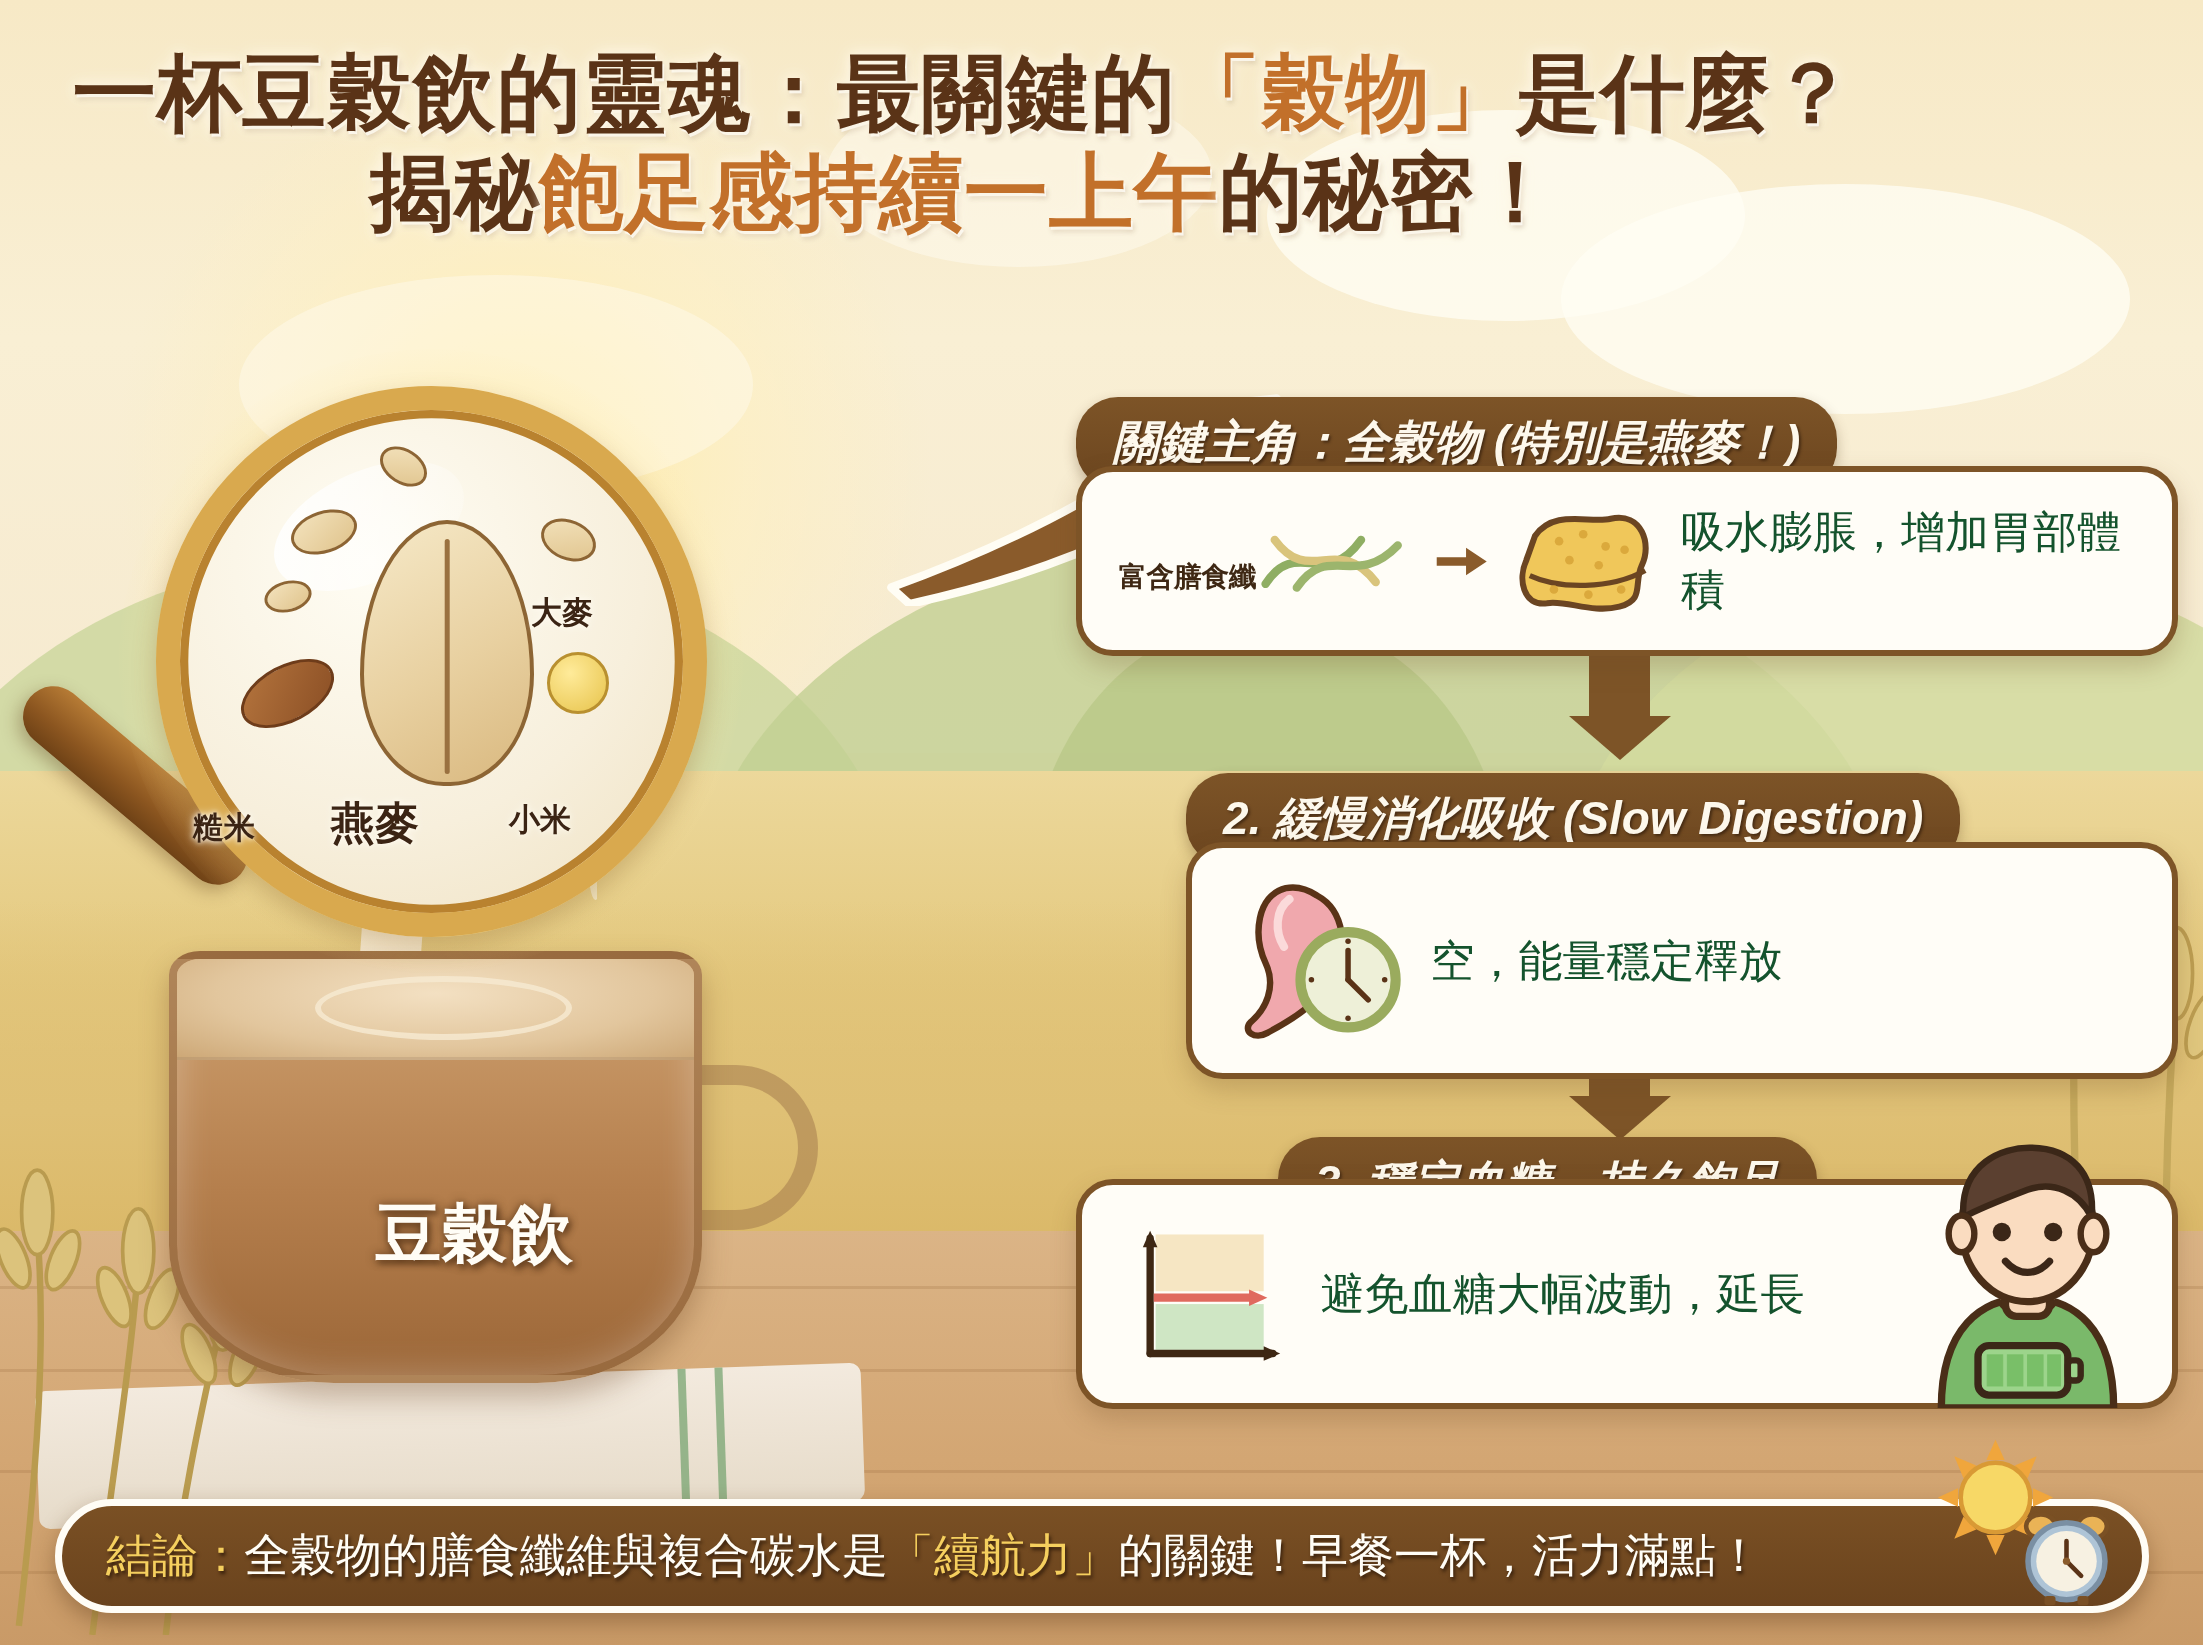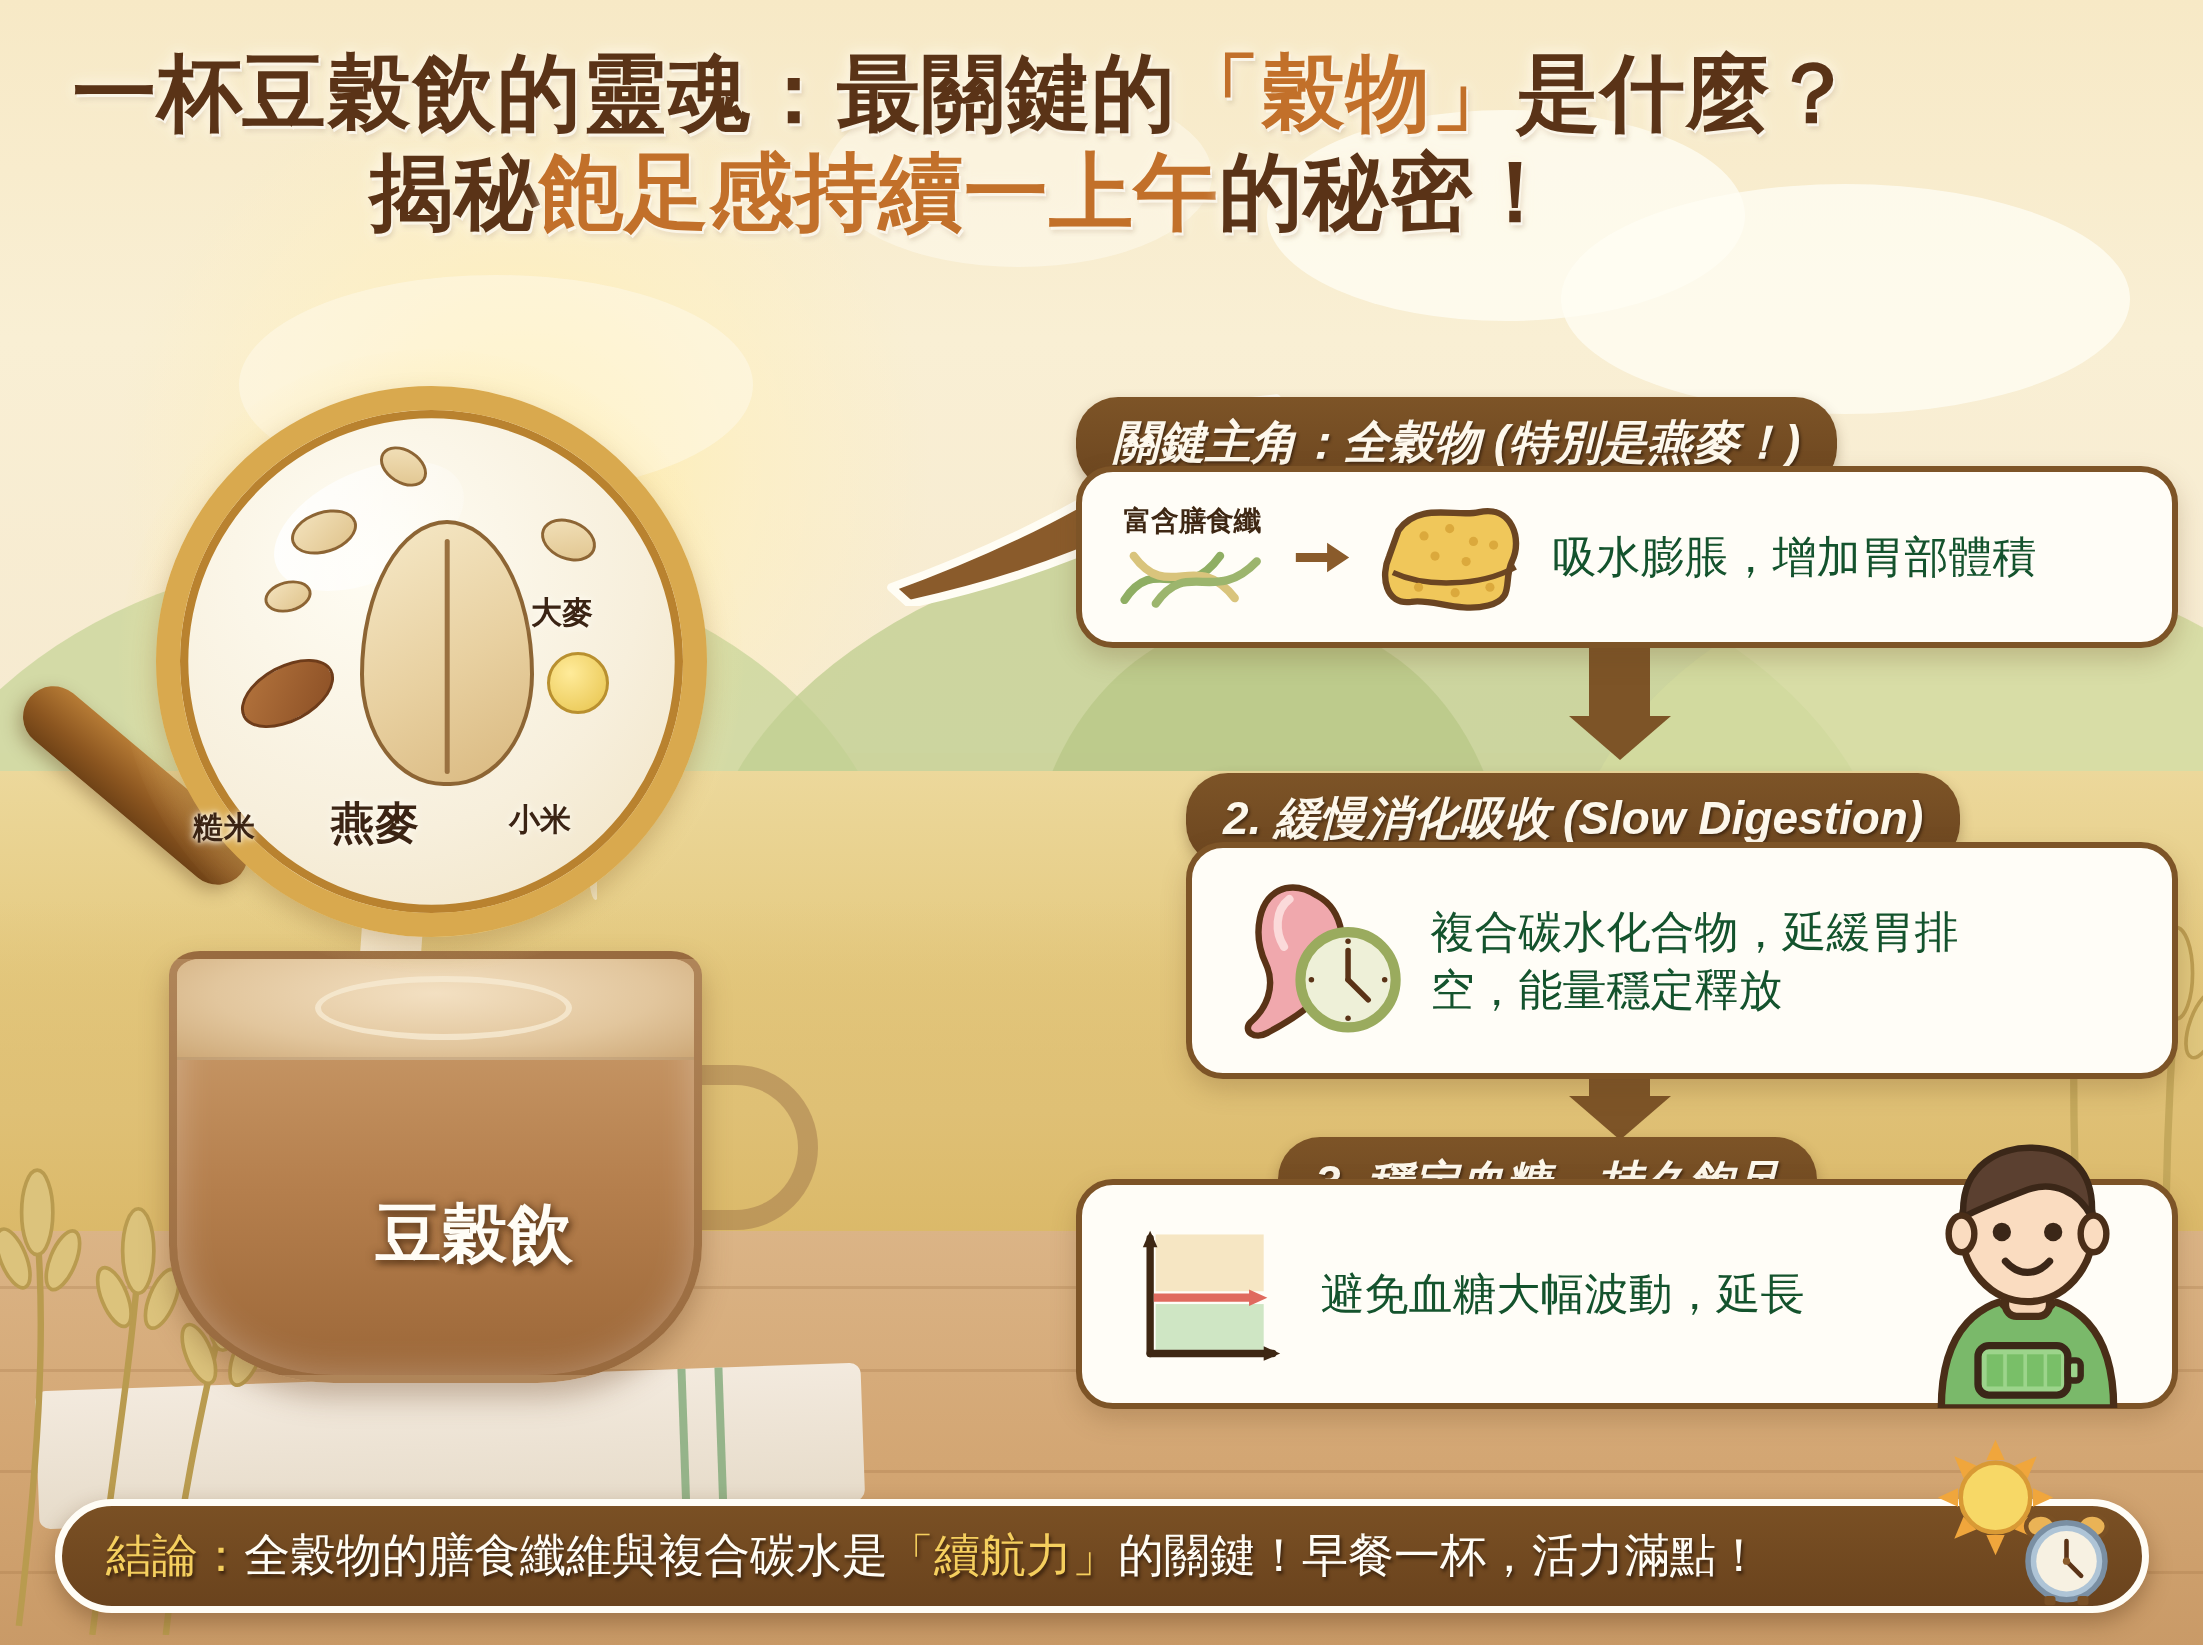--- a/index.html
+++ b/index.html
@@ -233,21 +233,21 @@
     background: #fffdf7;
     border: 6.4px solid #7d5427;
     border-radius: 37px;
     padding: 31px 37px 31px 37px;
     display: flex; align-items: center; gap: 27.5px;
     box-shadow: 0 11px 24px rgba(110,75,35,0.25);
   }
   .card-text {
     font-size: 44px; font-weight: normal; color: #14532d; line-height: 1.32;
   }
-  .fiber-block { display: flex; flex-direction: column; align-items: center; gap: 3.7px; }
+  .fiber-block { display: flex; flex-direction: row; align-items: flex-end; gap: 3.7px; }
   .fiber-cap { font-size: 27.5px; font-weight: bold; color: #3e2713; white-space: nowrap; }
 
   .flow-arrow {
     position: absolute; z-index: 37;
     width: 61px;
     background: #7d5427;
   }
   .flow-arrow:after {
     content: ""; position: absolute; left: 50%; bottom: -40px;
     transform: translateX(-50%);
@@ -439,21 +439,20 @@
             <path d="M130 110 L 152 132"></path>
         </g>
         <g fill="#5a3317">
           <circle cx="130" cy="68" r="3"></circle>
             <circle cx="170" cy="110" r="3"></circle>
           <circle cx="130" cy="152" r="3"></circle>
             <circle cx="90" cy="110" r="3"></circle>
         </g>
       </svg>
       <div class="card-text">
-        <div>複合碳水化合物，延緩胃排</div>
         <div>空，能量穩定釋放</div>
       </div>
     </div>
   </div>
 
   <div class="flow-arrow" style="left:1589px;top:1036px;height:64px;"></div>
 
   <div class="card" style="left:1278px;top:1137px;width:900px;">
     <div class="card-head">3. 穩定血糖，持久飽足</div>
   </div>

